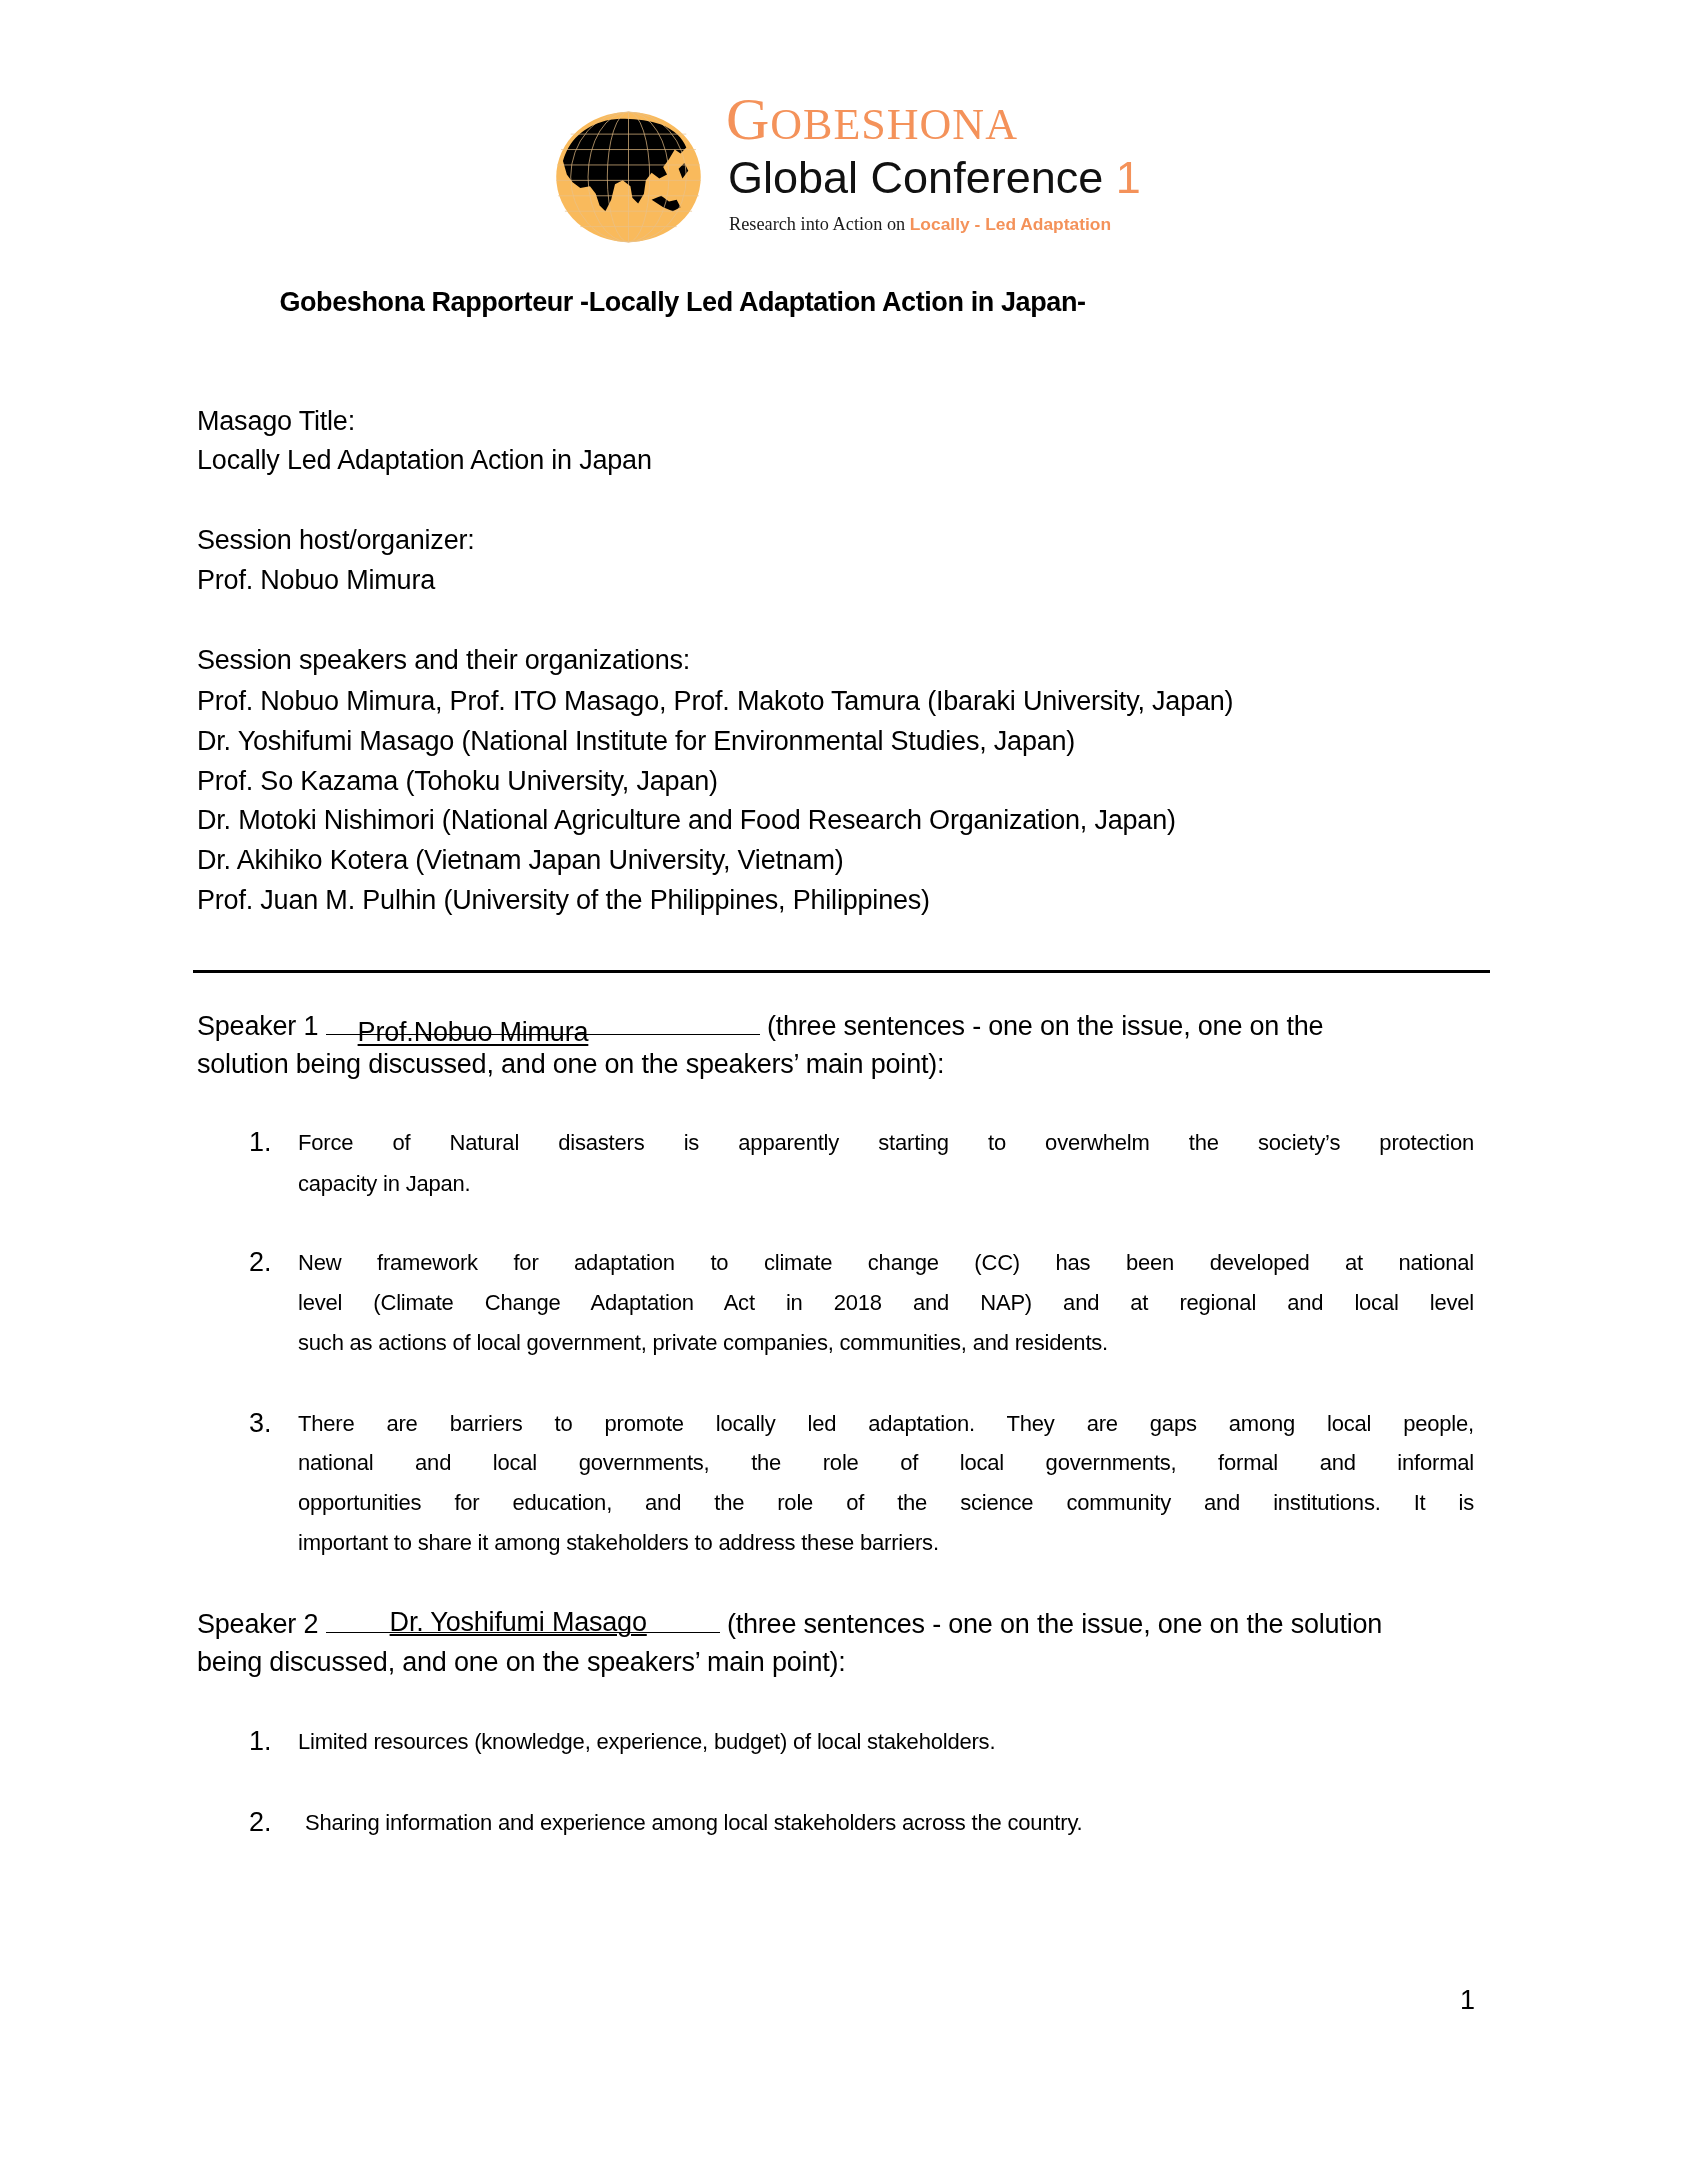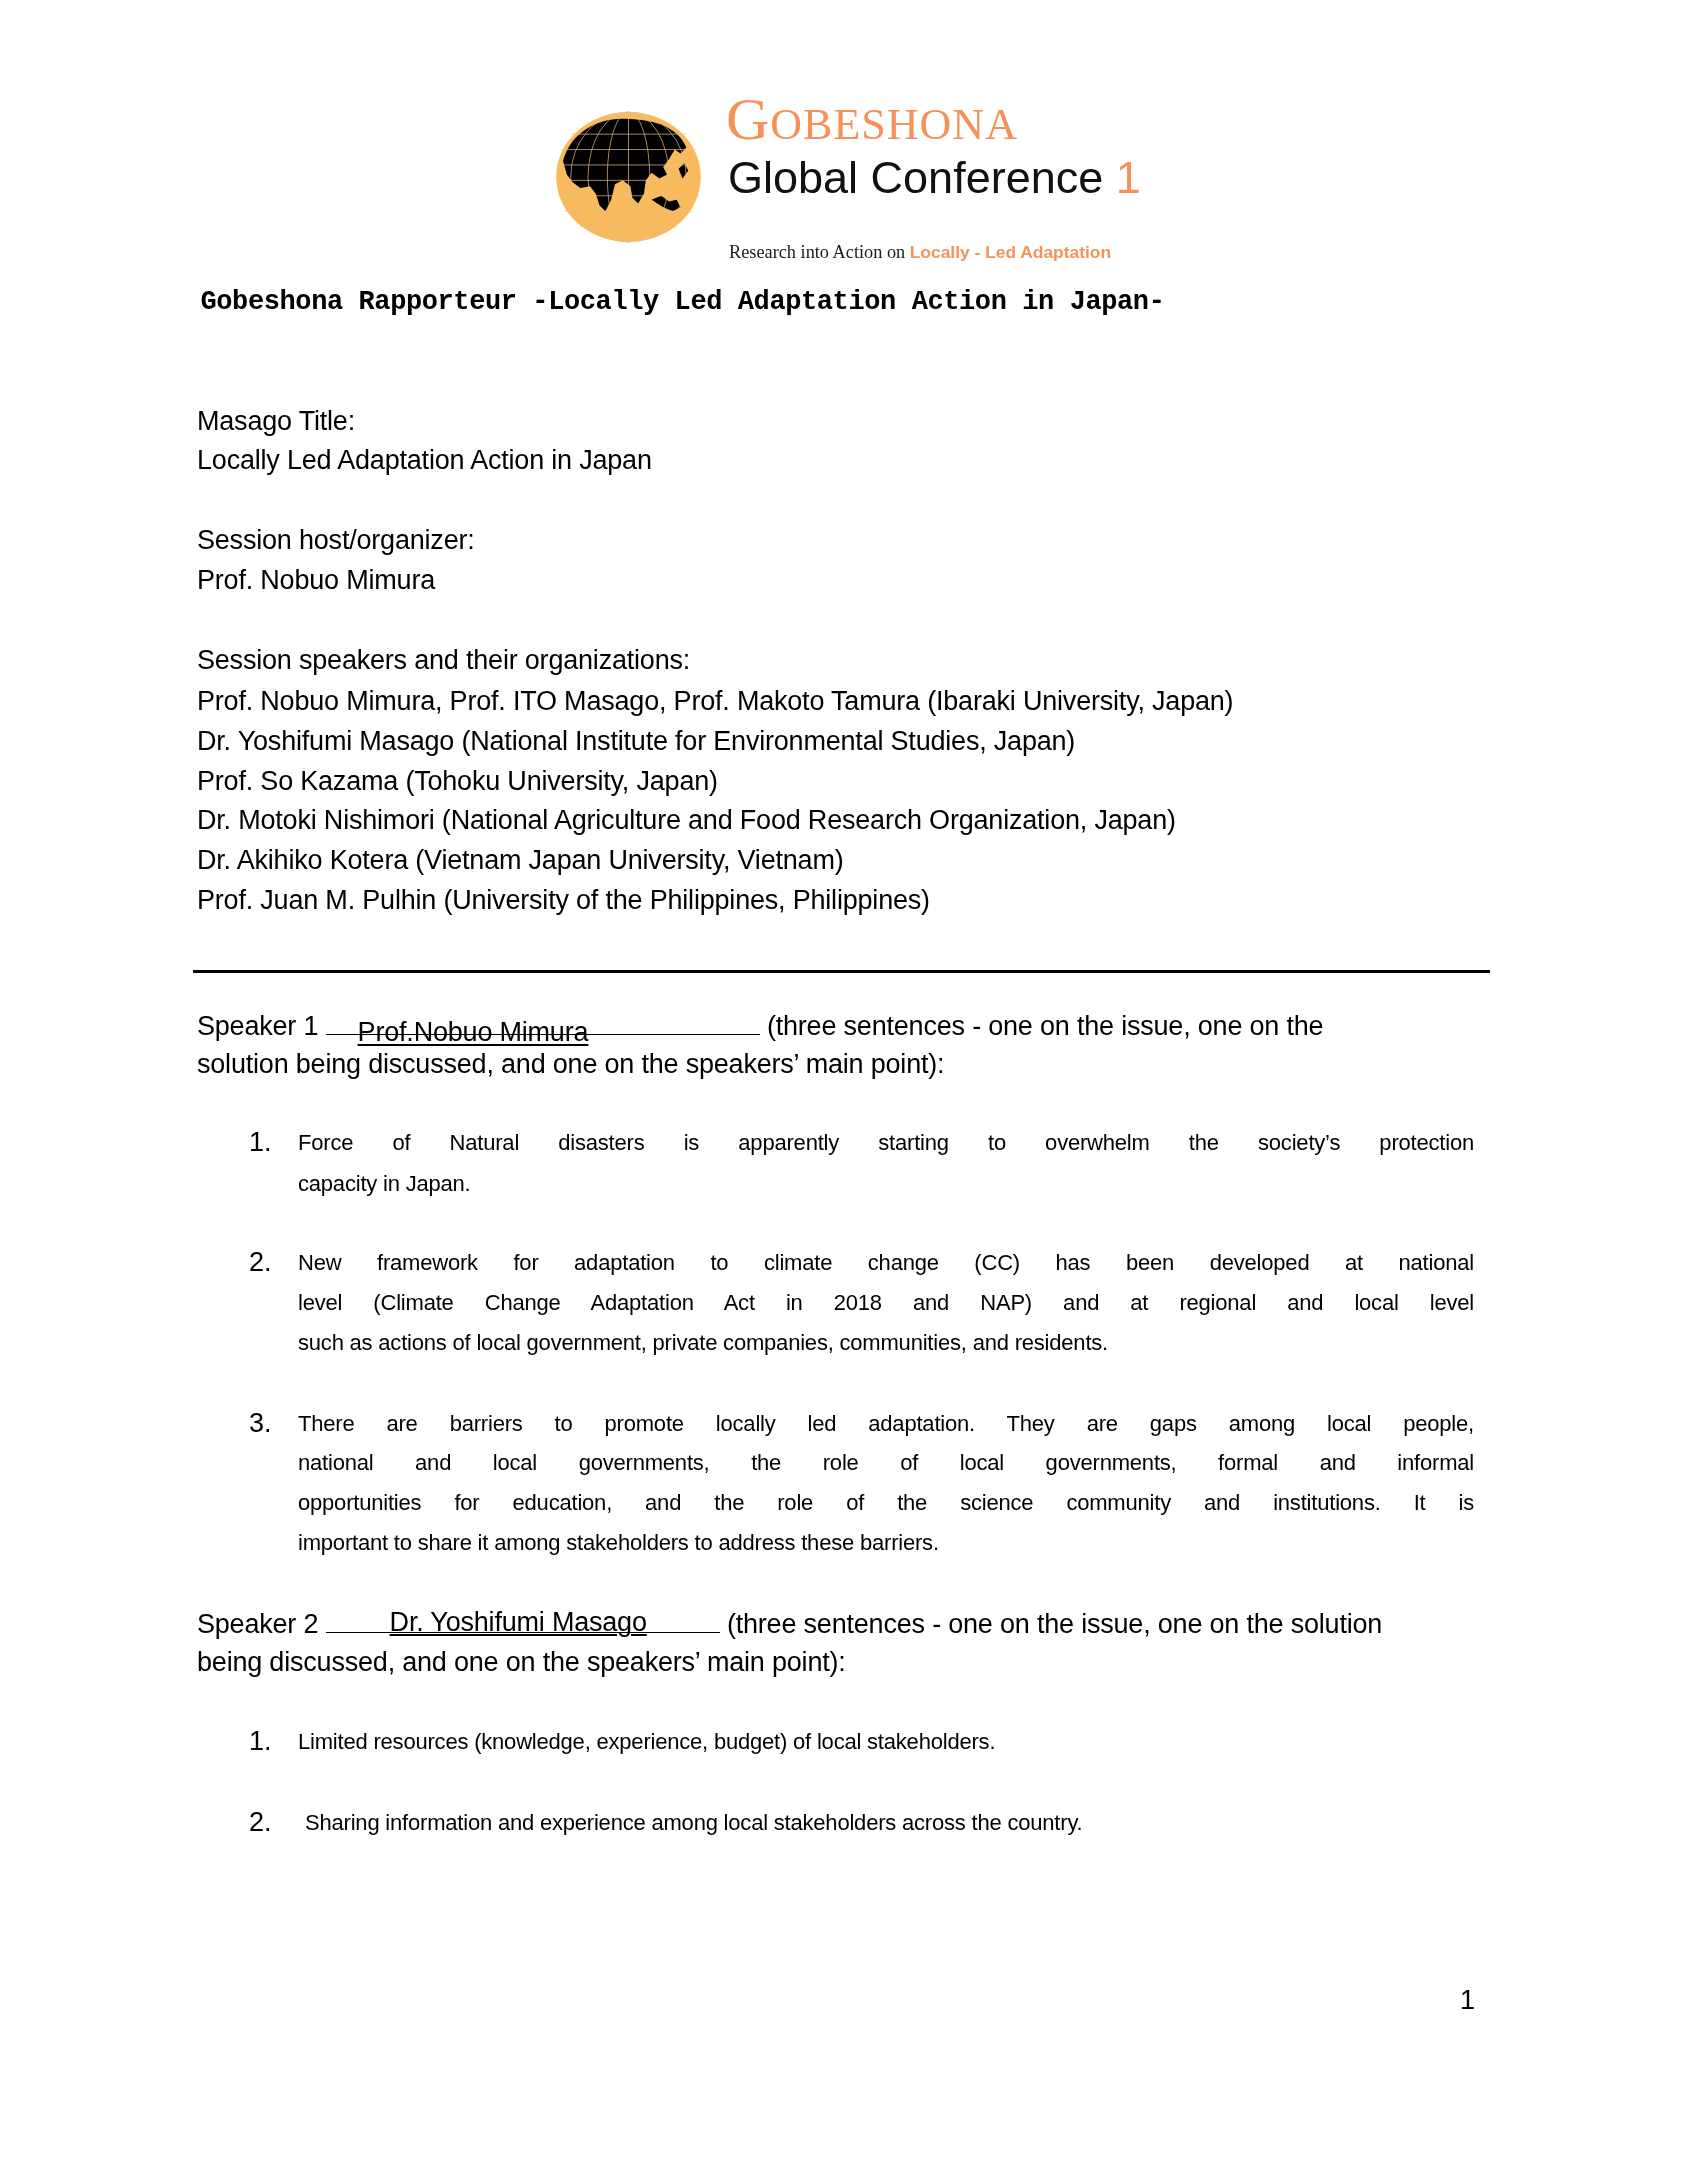--- a/index.html
+++ b/index.html
@@ -8,24 +8,24 @@
   .line { position: absolute; left: 197px; font-size: 27px; line-height: 33px; white-space: nowrap; letter-spacing: -0.2px; }
   
   .globe { position: absolute; left: 555px; top: 111px; width: 147px; height: 132px; }
   .logo-name { position: absolute; left: 726px; top: 84px; font-family: "Liberation Serif", serif; color: #F4925A;
                font-size: 60px; line-height: 70px; white-space: nowrap; letter-spacing: 1px; }
   .logo-name .sc { font-size: 44px; }
   .logo-conf { position: absolute; left: 728px; top: 153px; font-family: Liberation Sans, sans-serif; font-size: 45px;
                line-height: 50px; white-space: nowrap; color: #111; }
   .logo-conf .num { color: #F4925A; }
   .logo-tag { position: absolute; left: 729px; top: 214px; font-family: "Liberation Serif", serif; font-size: 18.3px;
-              line-height: 21px; white-space: nowrap; color: #1a1a1a; margin-top: 28px; }
+              line-height: 21px; white-space: nowrap; color: #1a1a1a; }
   .logo-tag .hl { font-family: "Liberation Sans", sans-serif; font-weight: bold; color: #F4925A; font-size: 17.4px; }
   .doc-title { position: absolute; left: 0; width: 1365px; top: 286px; text-align: center; font-weight: bold;
-               font-size: 27px; line-height: 33px; letter-spacing: -0.4px; white-space: nowrap; font-family: Liberation Mono, monospace; }
+               font-size: 27px; line-height: 33px; letter-spacing: -0.4px; white-space: nowrap; }
   .hr { position: absolute; left: 193px; top: 970px; width: 1297px; height: 2.9px; background: #000; }
   .blank { display: inline-block; border-bottom: 1.9px solid #000; height: 26px; vertical-align: baseline; }
   .uname { text-decoration: underline; text-underline-offset: 2.9px; text-decoration-thickness: 1.9px; }
   .num-label { position: absolute; left: 249px; font-size: 27px; line-height: 33px; white-space: nowrap; }
   .item-line { position: absolute; left: 298px; width: 1176px; font-size: 22px; line-height: 33px; white-space: nowrap;
                letter-spacing: -0.2px; }
   .item-line.just { text-align: justify; text-align-last: justify; white-space: normal; height: 33px; overflow: hidden; }
   .page-num { position: absolute; left: 1460px; top: 1984px; font-size: 27px; line-height: 33px; }
 </style>
 </head>

